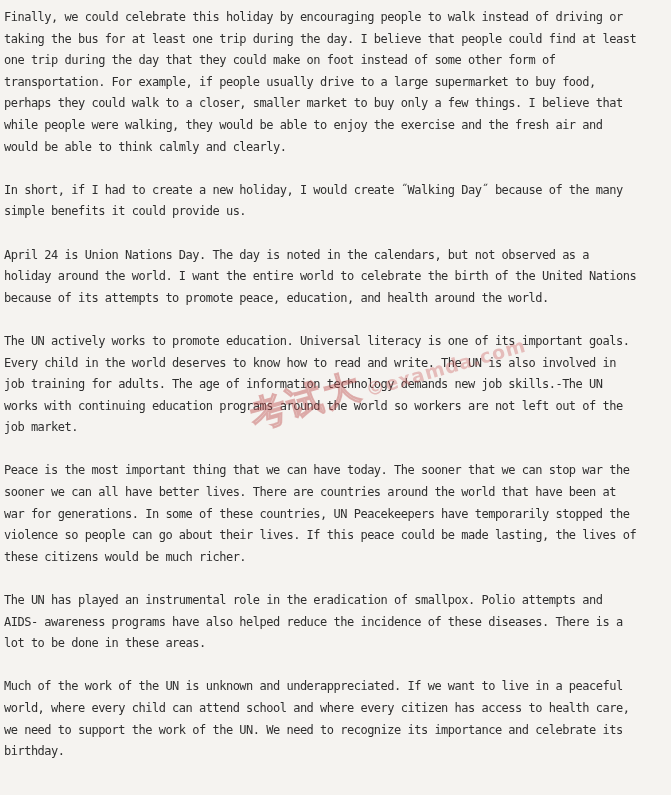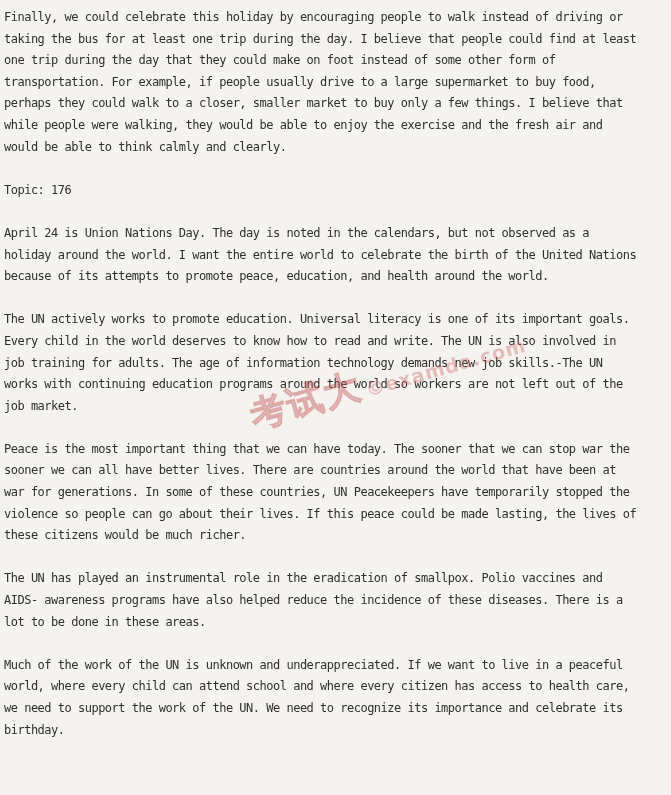--- a/index.html
+++ b/index.html
@@ -68,35 +68,36 @@
 <body>
 
 <div class="doc">
   <p>Finally, we could celebrate this holiday by encouraging people to walk instead of driving or
 taking the bus for at least one trip during the day. I believe that people could find at least
 one trip during the day that they could make on foot instead of some other form of
 transportation. For example, if people usually drive to a large supermarket to buy food,
 perhaps they could walk to a closer, smaller market to buy only a few things. I believe that
 while people were walking, they would be able to enjoy the exercise and the fresh air and
 would be able to think calmly and clearly.</p>
-  <p>Topic: 176</p>
+  <p>In short, if I had to create a new holiday, I would create ˝Walking Day˝ because of the many
+simple benefits it could provide us.</p>
   <p>April 24 is Union Nations Day. The day is noted in the calendars, but not observed as a
 holiday around the world. I want the entire world to celebrate the birth of the United Nations
 because of its attempts to promote peace, education, and health around the world.</p>
   <p>The UN actively works to promote education. Universal literacy is one of its important goals.
 Every child in the world deserves to know how to read and write. The UN is also involved in
 job training for adults. The age of information technology demands new job skills.-The UN
 works with continuing education programs around the world so workers are not left out of the
 job market.</p>
   <p>Peace is the most important thing that we can have today. The sooner that we can stop war the
 sooner we can all have better lives. There are countries around the world that have been at
 war for generations. In some of these countries, UN Peacekeepers have temporarily stopped the
 violence so people can go about their lives. If this peace could be made lasting, the lives of
 these citizens would be much richer.</p>
-  <p>The UN has played an instrumental role in the eradication of smallpox. Polio vaccines and
+  <p>The UN has played an instrumental role in the eradication of smallpox. Polio attempts and
 AIDS- awareness programs have also helped reduce the incidence of these diseases. There is a
 lot to be done in these areas.</p>
   <p>Much of the work of the UN is unknown and underappreciated. If we want to live in a peaceful
 world, where every child can attend school and where every citizen has access to health care,
 we need to support the work of the UN. We need to recognize its importance and celebrate its
 birthday.</p>
 </div>
 
 <div class="watermark">
   <span class="logo">考试大</span>

